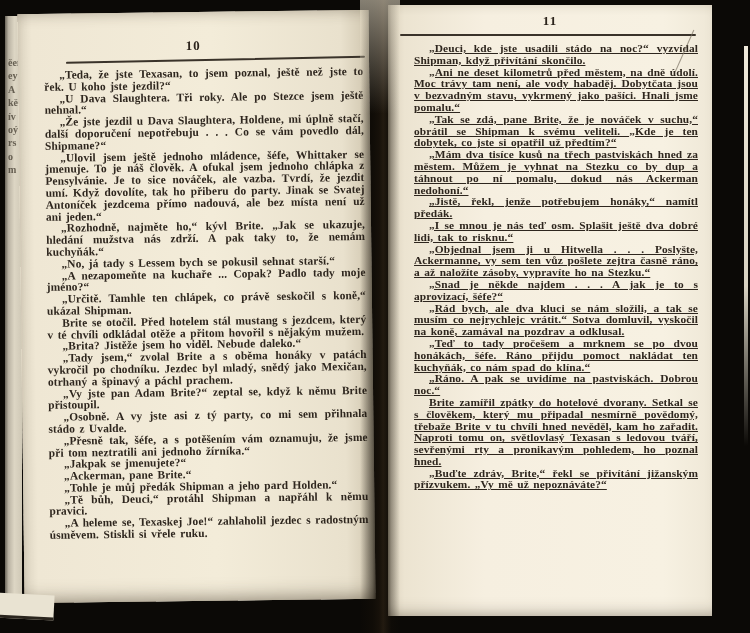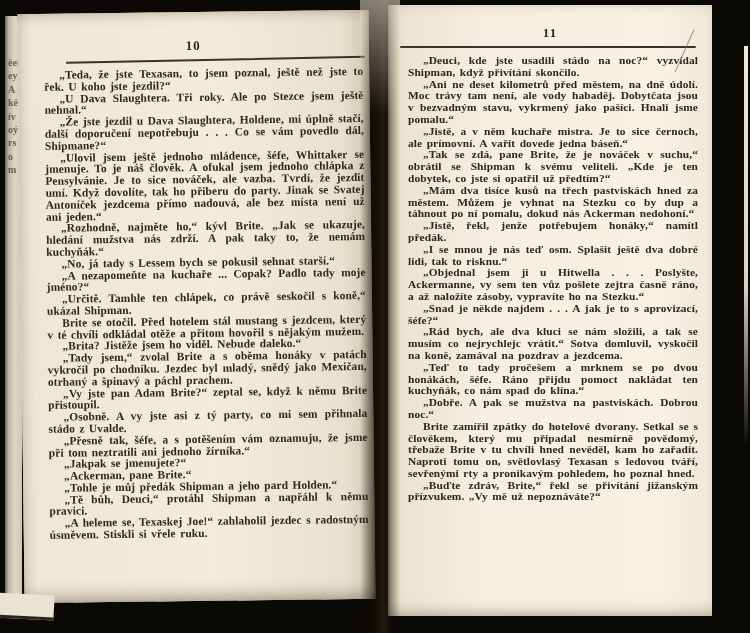--- a/index.html
+++ b/index.html
@@ -55,35 +55,35 @@
   .right-edge-line{
     position:absolute;right:2px;top:46px;width:4px;height:400px;
     background:linear-gradient(180deg,#efe9da 0%,#d8d2c2 60%,rgba(216,210,194,0) 100%);
   }
   .crease{
     position:absolute;left:684px;top:28px;width:1px;height:46px;
     background:#7a7263;transform:rotate(24deg);opacity:.7;
   }
   .page-header{
     text-align:center;font-weight:bold;font-size:13px;letter-spacing:1px;
-    padding-top:20px;
+    padding-top:8px;
   }
   .page-left .page-header{padding-top:26px;}
   .header-rule{
     height:2px;background:#3a332a;margin-top:5px;border-radius:1px;
   }
   .page-left .header-rule{margin-left:48px;margin-right:4px;transform:rotate(-0.5deg);}
   .page-right .header-rule{margin-left:12px;margin-right:16px;}
   .text-col{
     font-size:11.4px;line-height:11.8px;font-weight:bold;
     text-align:justify;letter-spacing:.1px;word-spacing:1.5px;
     color:#2e261e;
   }
   .page-left .text-col{margin:7px 6px 0 26px;}
-  .page-right .text-col{margin:7px 14px 0 20px;}
+  .page-right .text-col{margin:7px 14px 0 26px;text-decoration:underline;}
   .text-col p{margin:0;text-indent:15px;}
 </style>
 </head>
 <body>
 
 <div id="stage">
 
   <div class="under-page-strip">
     <div class="edge-frags">ěeíeyAkěívoýrsom</div>
   </div>
@@ -113,30 +113,29 @@
         <p>„A heleme se, Texaskej Joe!“ zahlaholil jezdec s radostným úsměvem. Stiskli si vřele ruku.</p>
       </div>
   </div>
 
   <div class="page page-right">
     <div class="page-header">11</div>
     <div class="header-rule"></div>
     <div class="text-col">
         <p>„Deuci, kde jste usadili stádo na noc?“ vyzvídal Shipman, když přivítání skončilo.</p>
         <p>„Ani ne deset kilometrů před městem, na dně údolí. Moc trávy tam není, ale vody habaděj. Dobytčata jsou v bezvadným stavu, vykrmený jako pašíci. Hnali jsme pomalu.“</p>
-        <p>„Jistě, a v něm kuchaře mistra. Je to sice černoch, ale prímovní. A vařit dovede jedna báseň.“</p>
         <p>„Tak se zdá, pane Brite, že je nováček v suchu,“ obrátil se Shipman k svému veliteli. „Kde je ten dobytek, co jste si opatřil už předtím?“</p>
         <p>„Mám dva tisíce kusů na třech pastviskách hned za městem. Můžem je vyhnat na Stezku co by dup a táhnout po ní pomalu, dokud nás Ackerman nedohoní.“</p>
         <p>„Jistě, řekl, jenže potřebujem honáky,“ namítl předák.</p>
         <p>„I se mnou je nás teď osm. Splašit ještě dva dobré lidi, tak to risknu.“</p>
         <p>„Objednal jsem ji u Hitwella . . . Poslyšte, Ackermanne, vy sem ten vůz pošlete zejtra časně ráno, a až naložíte zásoby, vypravíte ho na Stezku.“</p>
         <p>„Snad je někde najdem . . . A jak je to s aprovizací, šéfe?“</p>
-        <p>„Rád bych, ale dva kluci se nám složili, a tak se musím co nejrychlejc vrátit.“ Sotva domluvil, vyskočil na koně, zamával na pozdrav a jezdcema.</p>
+        <p>„Rád bych, ale dva kluci se nám složili, a tak se musím co nejrychlejc vrátit.“ Sotva domluvil, vyskočil na koně, zamával na pozdrav a odklusal.</p>
         <p>„Teď to tady pročešem a mrknem se po dvou honákách, šéfe. Ráno přijdu pomoct nakládat ten kuchyňák, co nám spad do klína.“</p>
-        <p>„Dobře. A pak se mužstva na pastviskách. Dobrou noc.“</p>
+        <p>„Ráno. A pak se uvidíme na pastviskách. Dobrou noc.“</p>
         <p>Brite zamířil zpátky do hotelové dvorany. Setkal se s člověkem, který mu připadal nesmírně povědomý, třebaže Brite v tu chvíli hned nevěděl, kam ho zařadit. Naproti tomu on, světlovlasý Texasan s ledovou tváří, sevřenými rty a pronikavým pohledem, ho poznal hned.</p>
         <p>„Buďte zdráv, Brite,“ řekl se přivítání jižanským přízvukem. „Vy mě už nepoznáváte?“</p>
       </div>
   </div>
 
   <div class="gutter"></div>
   <div class="crease"></div>
   <div class="right-edge-line"></div>
   <div class="bottom-sliver"></div>
 

